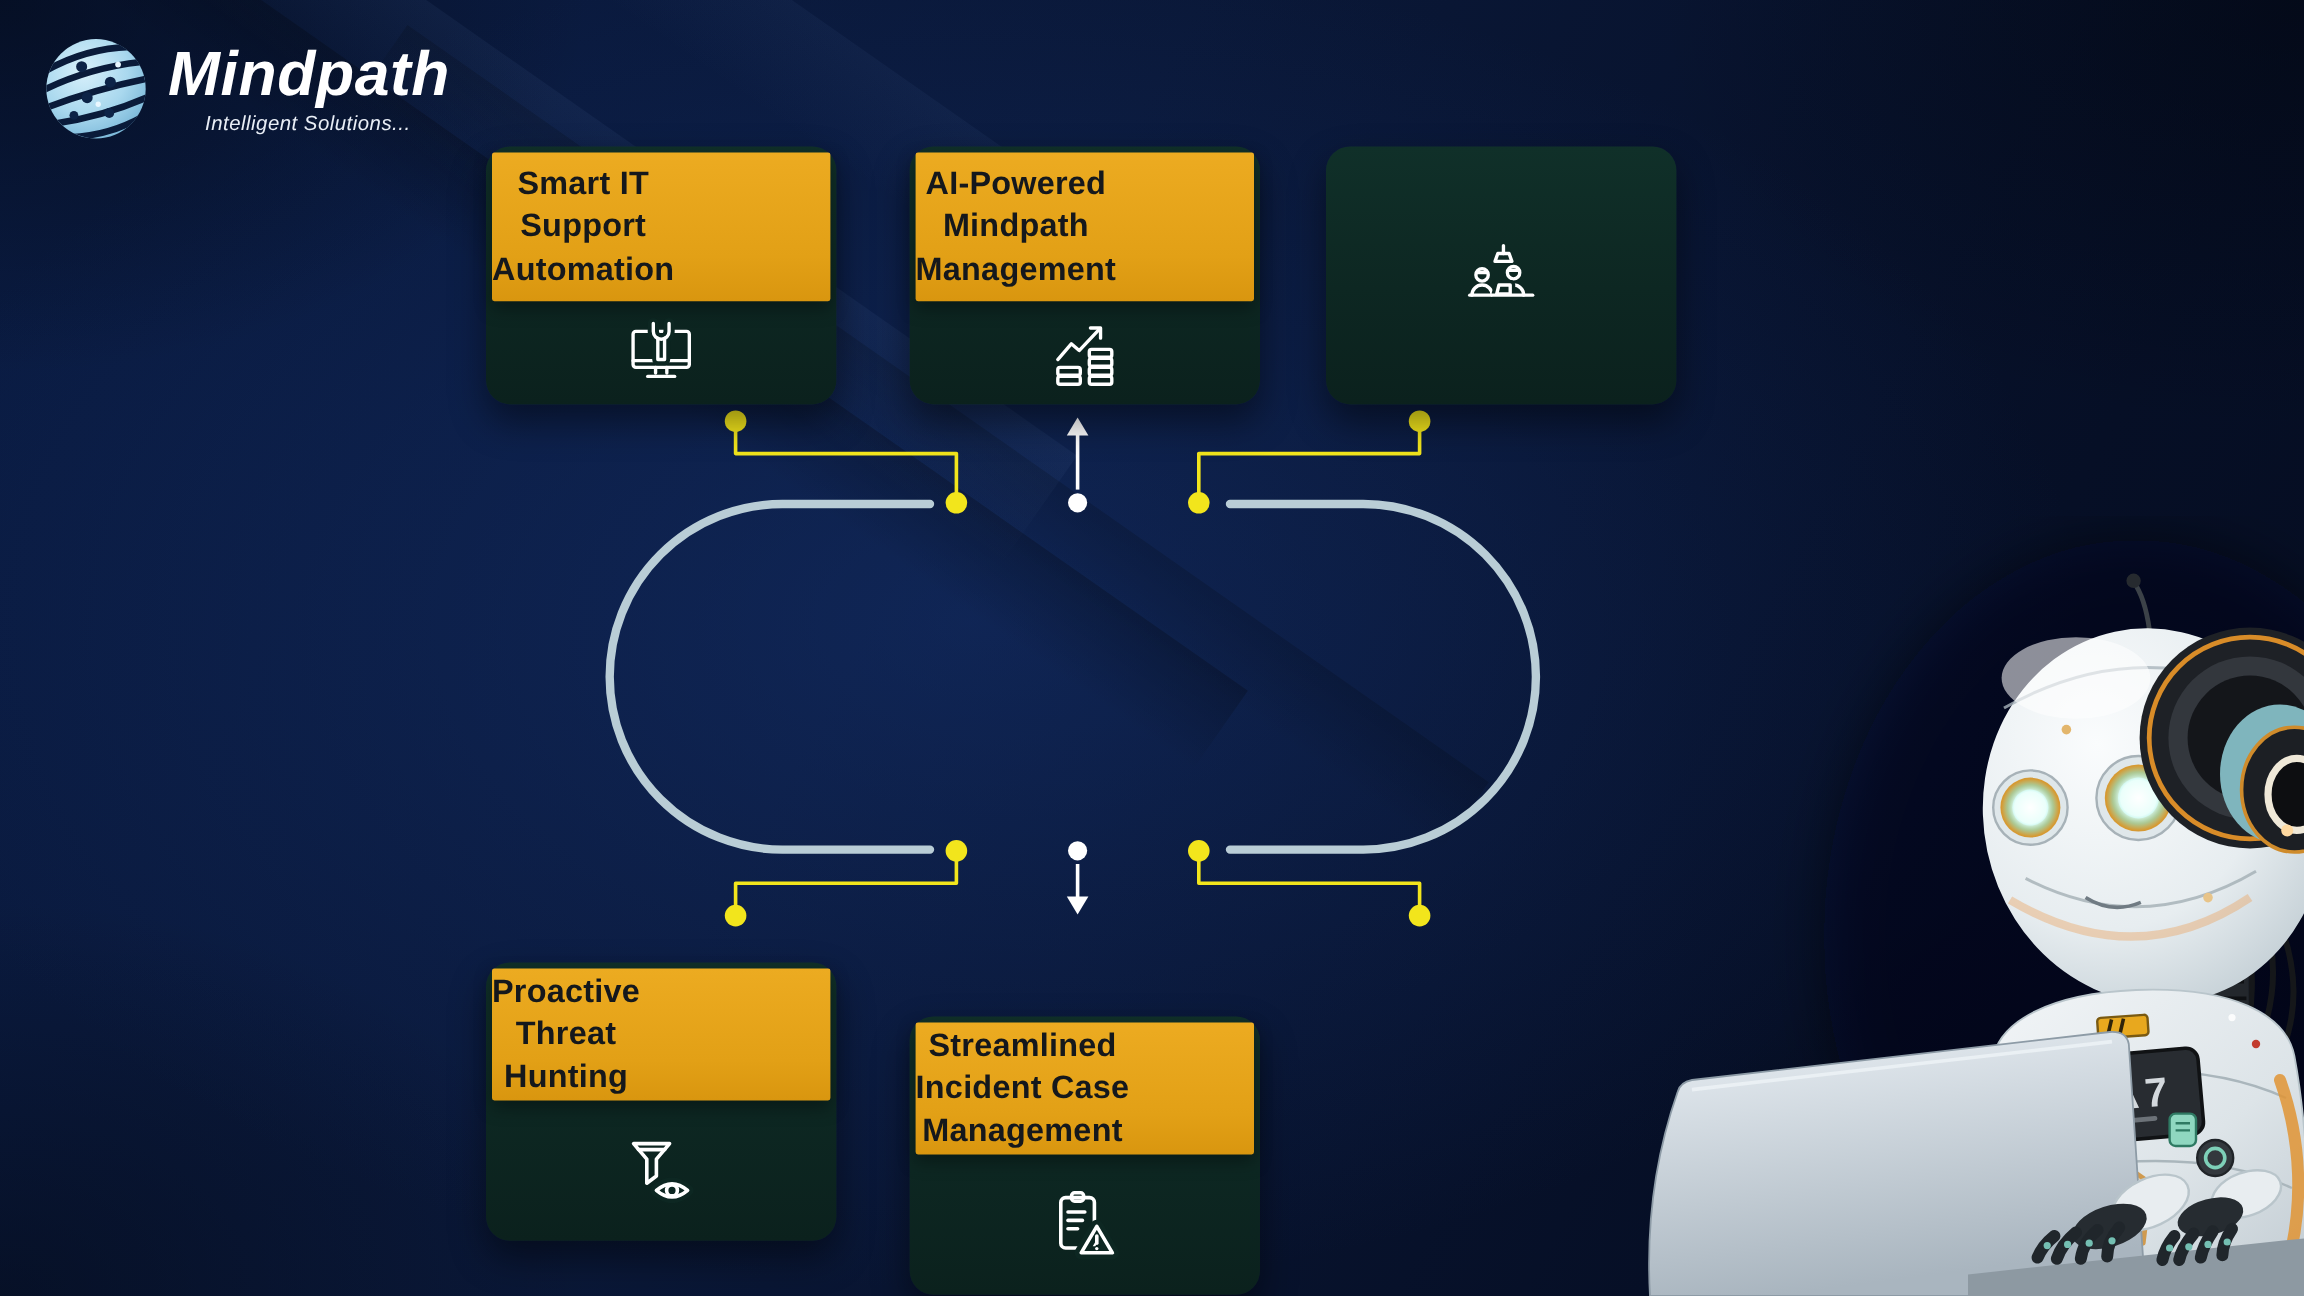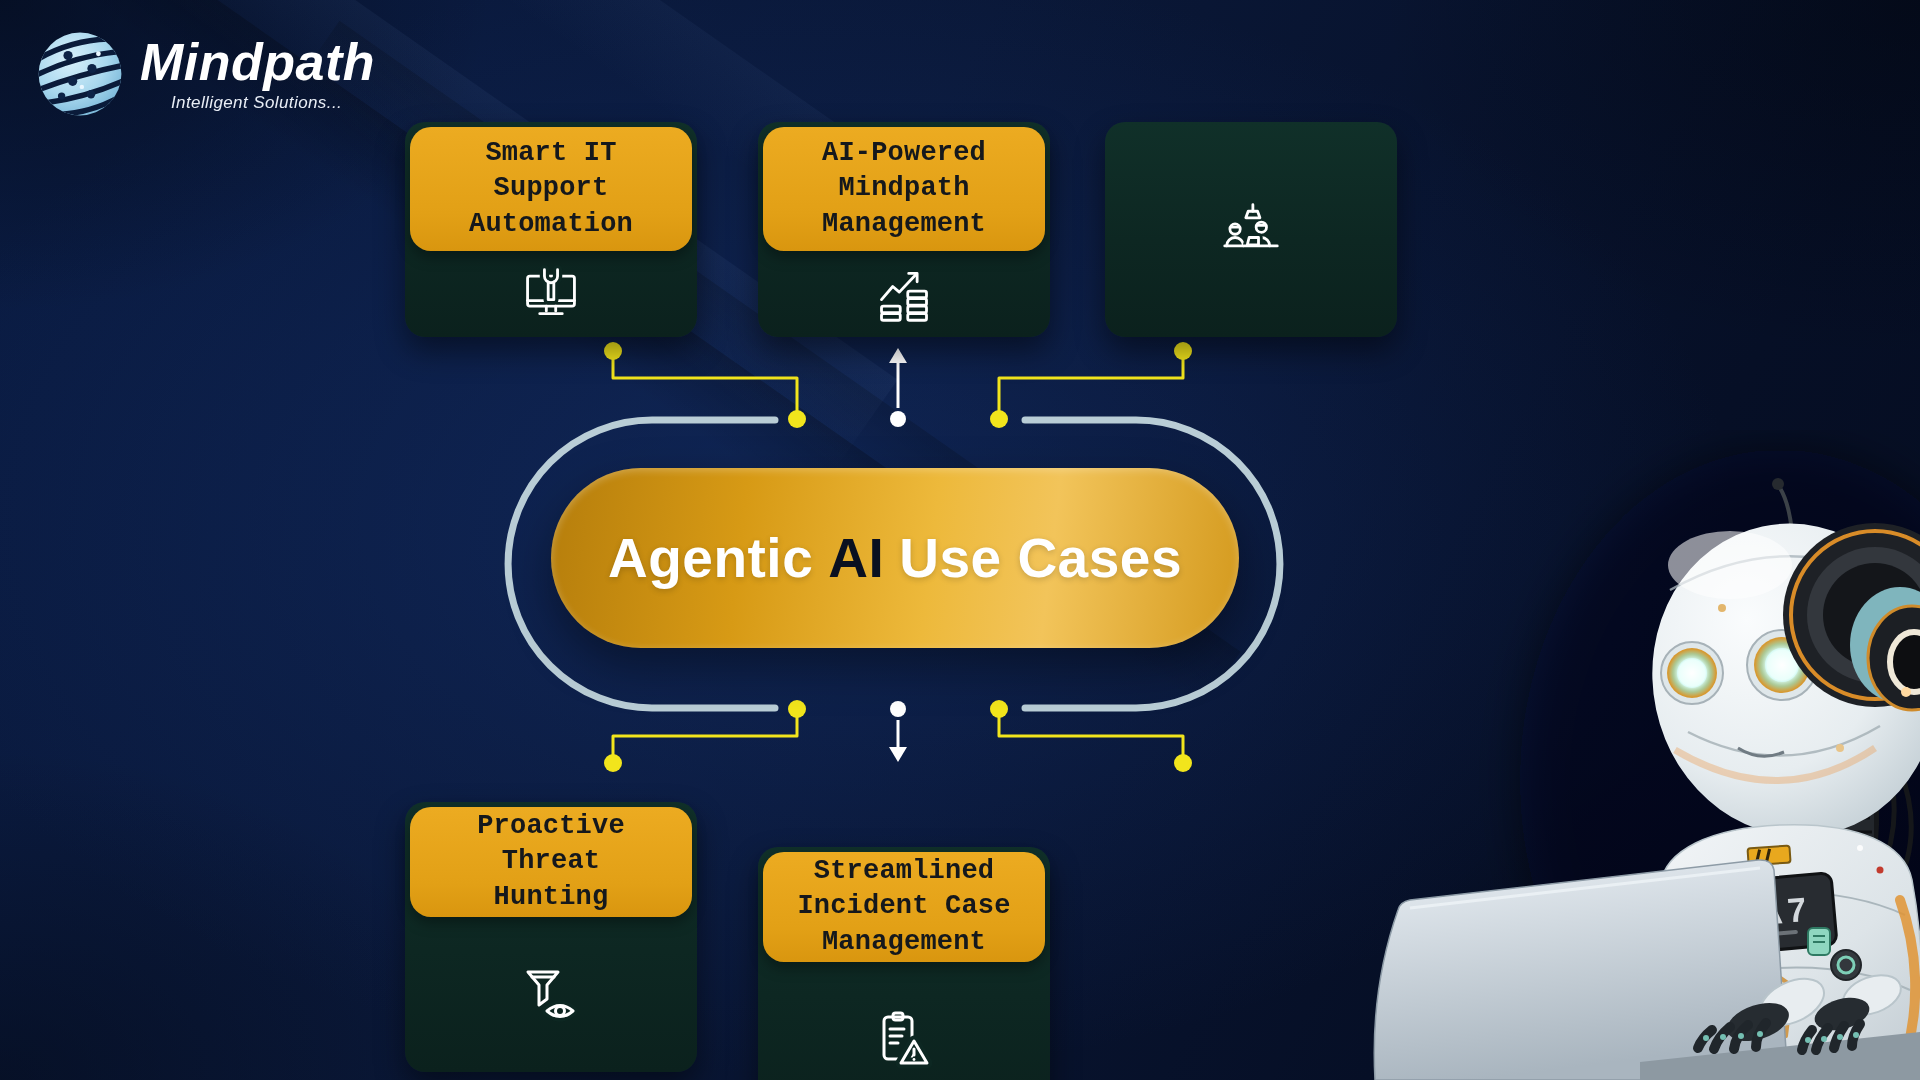--- a/index.html
+++ b/index.html
@@ -26,24 +26,24 @@
 
   
   .brand{position:absolute;left:34px;top:28px;display:flex;align-items:center;gap:14px;z-index:5;}
   .brand-logo{width:92px;height:92px;display:block;}
   .brand-name{color:#ffffff;font-size:52px;font-weight:bold;font-style:italic;letter-spacing:.5px;line-height:1;}
   .brand-tagline{color:#e9eef6;font-size:17px;font-style:italic;text-align:center;margin-top:5px;letter-spacing:.4px;padding-right:2px;}
 
   
   .card{position:absolute;width:292px;border-radius:20px;background:linear-gradient(180deg,#103029 0%,#0D2722 55%,#0B211D 100%);
         box-shadow:0 14px 30px rgba(0,0,0,.45);z-index:3;display:flex;flex-direction:column;}
-  .card-header{margin:5px 5px 0 5px;border-radius:21px;background:linear-gradient(180deg,#ECAB21 0%,#E2A016 70%,#D9960F 100%);
-        display:flex;align-items:center;justify-content:center;box-shadow:0 6px 14px rgba(0,0,0,.35);font-family:Liberation Mono, monospace;}
+  .card-header{margin:5px 5px 0 5px;border-radius:2px;background:linear-gradient(180deg,#ECAB21 0%,#E2A016 70%,#D9960F 100%);
+        display:flex;align-items:center;justify-content:flex-start;box-shadow:0 6px 14px rgba(0,0,0,.35);}
   .card.top{height:215px;} .card.top .card-header{height:124px;}
-  .card.bottom{height:270px;} .card.bottom .card-header{height:110px;}
+  .card.bottom{height:232px;} .card.bottom .card-header{height:110px;}
   .card-title{white-space:pre-line;text-align:center;color:#15181c;font-size:27px;font-weight:bold;line-height:1.3;letter-spacing:.2px;}
   .card-iconwrap{flex:1;display:flex;align-items:center;justify-content:center;}
   .uc-icon{display:block;}
 
   
   .pill{position:absolute;left:551px;top:468px;width:688px;height:180px;border-radius:95px;z-index:3;
         background:linear-gradient(97deg,#B67E0C 0%,#D79A15 28%,#EDB93B 55%,#F2C45A 72%,#D49A1E 100%);
         box-shadow:0 18px 45px rgba(0,0,0,.38), inset 0 2px 8px rgba(255,255,255,.28);
         display:flex;align-items:center;justify-content:center;gap:15px;}
   .pill span{font-size:55px;font-weight:bold;letter-spacing:.5px;text-shadow:0 2px 6px rgba(0,0,0,.18);}
@@ -129,25 +129,20 @@
       <line x1="898" y1="408" x2="898" y2="362" stroke-width="3"></line>
       <polygon points="898,348 889,363 907,363" stroke="none"></polygon>
     </g>
     <g fill="#ffffff" stroke="#ffffff">
       <circle cx="898" cy="709" r="8" stroke="none"></circle>
       <line x1="898" y1="720" x2="898" y2="748" stroke-width="3"></line>
       <polygon points="898,762 889,747 907,747" stroke="none"></polygon>
     </g>
   </svg>
 
-  <div class="pill">
-    <span class="w">Agentic</span>
-    <span class="d">AI</span>
-    <span class="w">Use Cases</span>
-  </div>
 
   <div class="card top" style="left:405px;top:122px">
     <div class="card-header">
       <div class="card-title">Smart IT
 Support
 Automation</div>
     </div>
     <div class="card-iconwrap">
       <svg class="uc-icon" width="60" height="60" viewBox="0 0 64 64" fill="none" stroke="#fff" stroke-width="3" stroke-linecap="round" stroke-linejoin="round">
         <rect x="7" y="13" width="50" height="32" rx="2.5"></rect>

